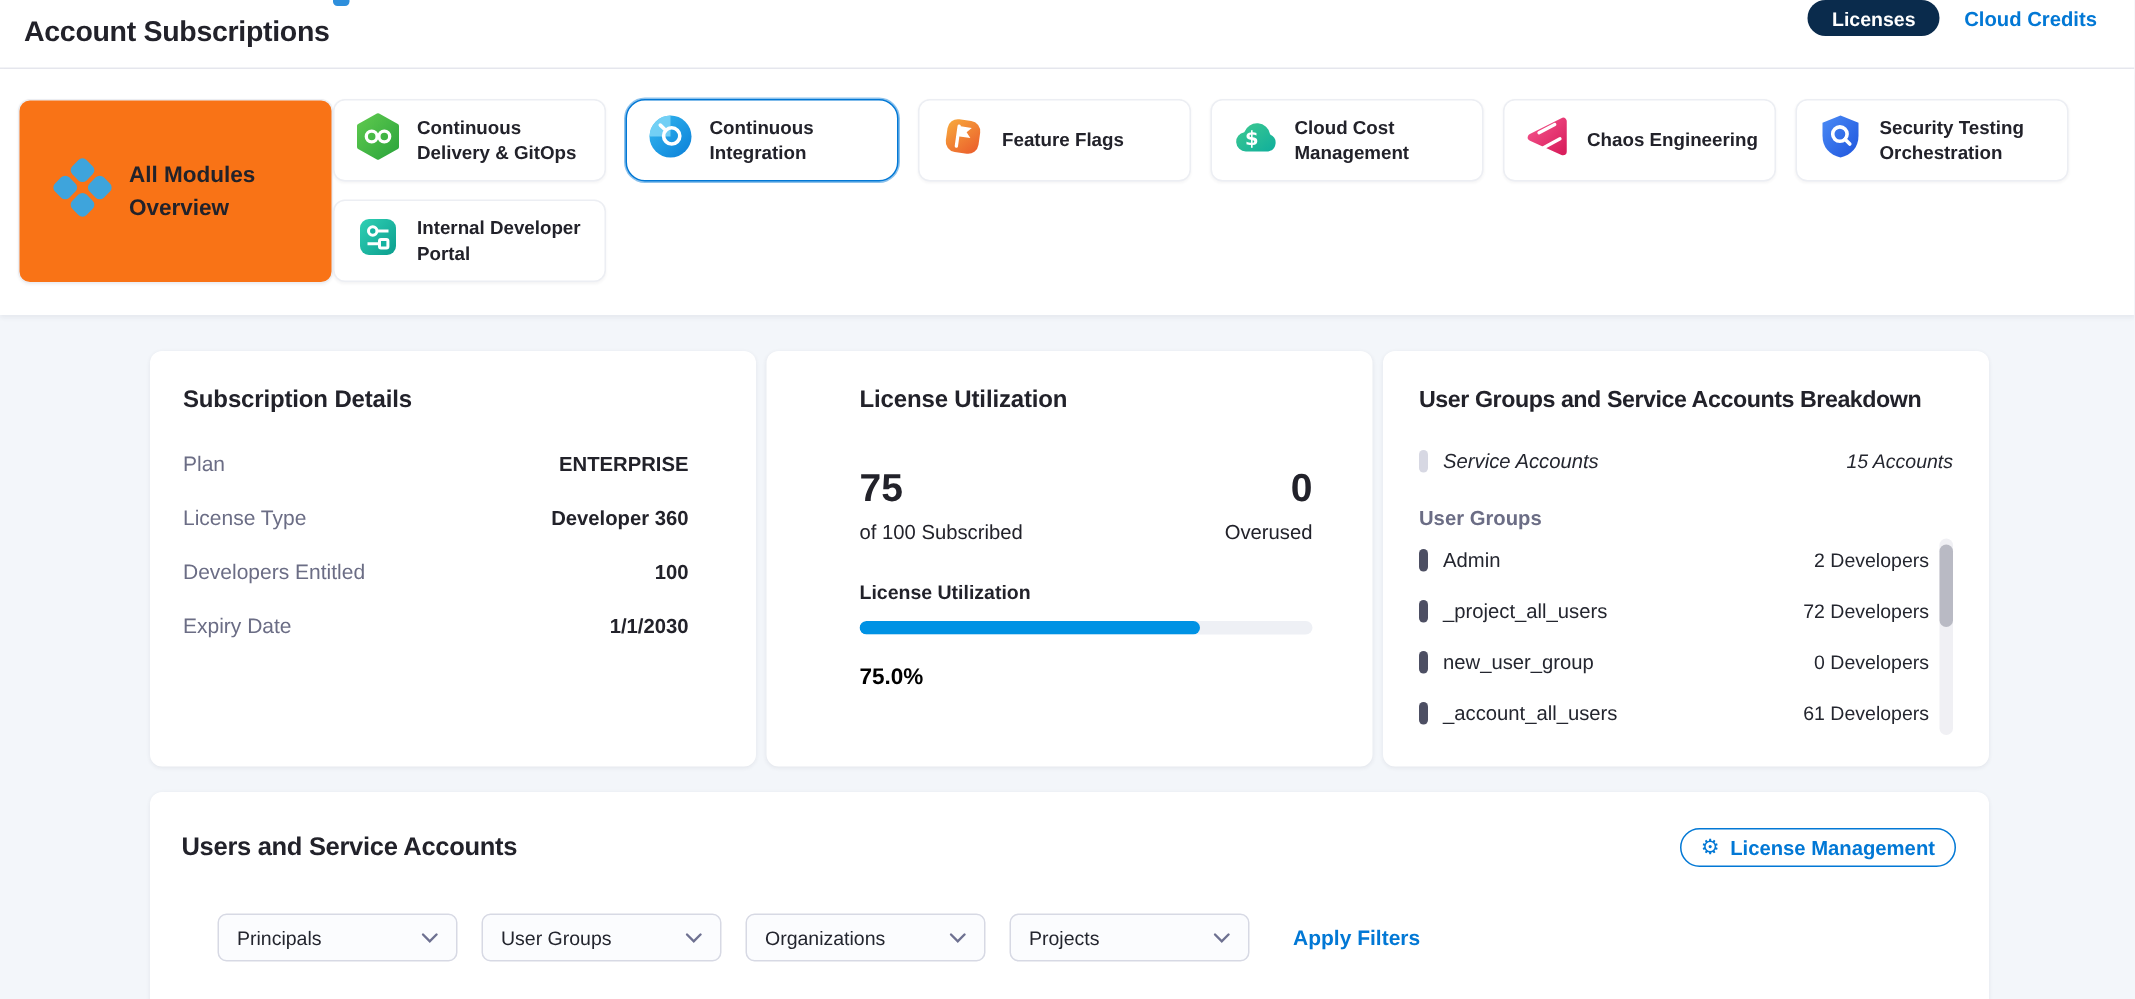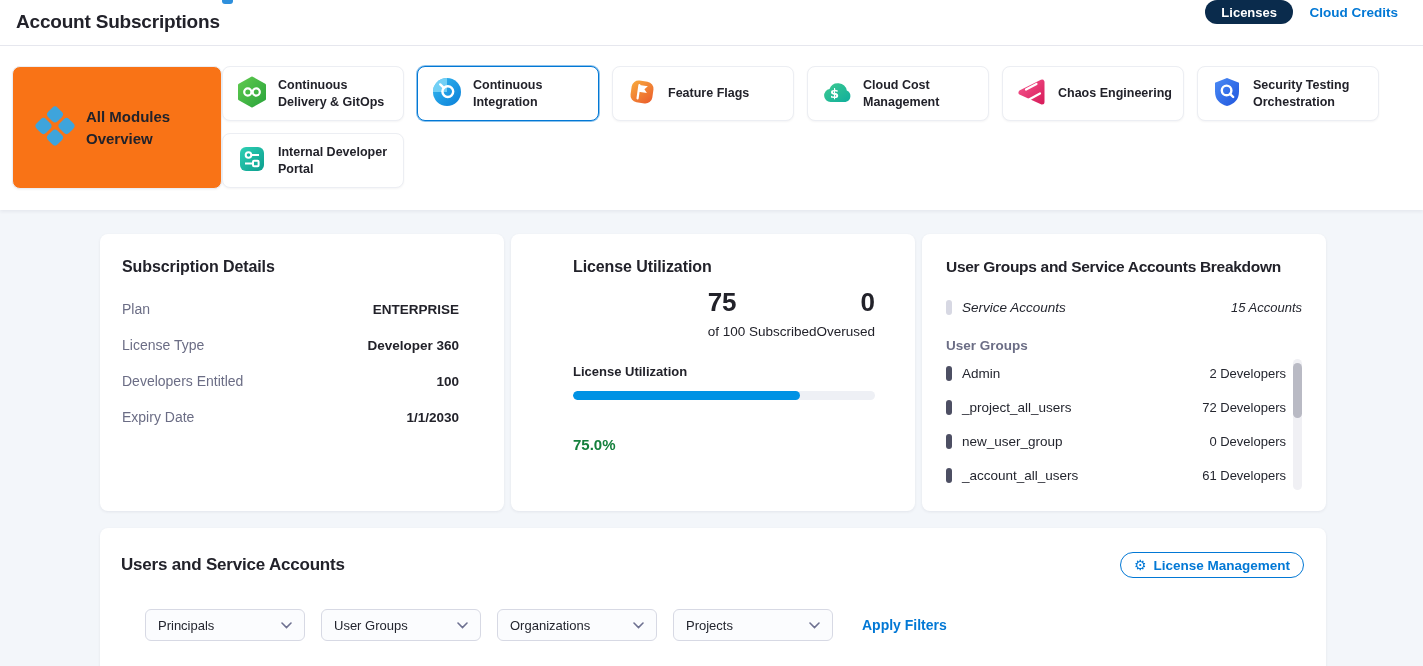--- a/index.html
+++ b/index.html
@@ -20,46 +20,46 @@
   
   .module-band { position:relative; background:#fff; padding:20px 16px 21px 12px; display:flex;
     box-shadow:0 2px 3px rgba(40,41,61,0.06); }
   .overview-tile { width:210px; height:123px; background:#f97316; border:1px solid #eceef3; border-radius:8px;
     box-shadow:0 1px 2px rgba(40,41,61,0.05); display:flex; align-items:center; gap:8px; padding-left:19px;
     margin-right:0; flex:none; cursor:pointer; }
   .overview-label { font-size:15px; font-weight:700; width:92px; line-height:1.45; }
   .tiles { flex:1; display:flex; flex-wrap:wrap; gap:12px 13px; align-content:flex-start; }
   .tile { width:182px; height:55px; background:#fff; border:1px solid #eceef3; border-radius:8px;
     box-shadow:0 1px 2px rgba(40,41,61,0.05); display:flex; align-items:center; gap:10px; padding:0 8px 0 13px; cursor:pointer; }
-  .tile.selected { border-color:#0278d5; box-shadow:0 0 0 1px rgba(2,120,213,0.45); }
+  .tile.selected { border-color:#0278d5; box-shadow:0 0 0 1px rgba(2,120,213,0.45);border-radius:13px; }
   .tile-label { font-size:12.5px; font-weight:600; line-height:1.35; color:#22222a; }
   .tile svg, .overview-tile svg { flex:none; }
 
   
   .main { padding:24px 0 0 100px; }
   .cards { display:flex; gap:7px; }
   .card { width:404px; height:277px; background:#fff; border-radius:8px; box-shadow:0 1px 3px rgba(40,41,61,0.08);
     position:relative; }
   .card-title { margin:0; font-size:16px; font-weight:700; letter-spacing:-0.1px; }
 
   .card.sub { padding:24px 22px 0 22px; }
   .detail-rows { margin-top:15px; }
   .detail-row { display:flex; justify-content:space-between; align-items:center; height:36px; padding-right:23px; }
   .detail-label { font-size:14px; color:#6b6d85; }
   .detail-value { font-size:13.5px; font-weight:700; color:#22222a; }
 
   .card.util { padding:24px 40px 0 62px; }
-  .util-nums { display:flex; justify-content:flex-end; margin-top:13px; }
+  .util-nums { display:flex; justify-content:space-between; margin-top:36px; }
   .util-right { text-align:right; }
   .big-num { font-size:26px; font-weight:700; line-height:1; }
   .num-caption { font-size:13.5px; margin-top:9px; color:#22222a; }
   .bar-label { font-size:13px; font-weight:700; margin-top:25px; }
   .bar-track { margin-top:12px; height:9px; background:#eef0f5; border-radius:5px; overflow:hidden; }
   .bar-fill { height:100%; background:#0092e4; border-radius:5px; width:0; }
-  .percent { margin-top:36px; font-size:15px; font-weight:700; color:#15803d; }
+  .percent { margin-top:20px; font-size:15px; font-weight:700; color:#000000; }
 
   .card.breakdown { padding:24px 24px 0 24px; }
   .card.breakdown .card-title { font-size:15.5px; white-space:nowrap; letter-spacing:-0.3px; }
   .b-row { display:flex; align-items:center; margin-top:24px;font-style:italic; }
   .bullet { width:6px; height:15px; border-radius:3px; margin-right:10px; flex:none; }
   .bullet.light { background:#d7d8e3; }
   .bullet.dark  { background:#4d4f63; }
   .b-name { font-size:13.5px; color:#24262f; }
   .b-count { margin-left:auto; font-size:13px; color:#24262f; }
   .ug-heading { margin-top:23px; font-size:13.5px; font-weight:700; color:#6b6d85; }

